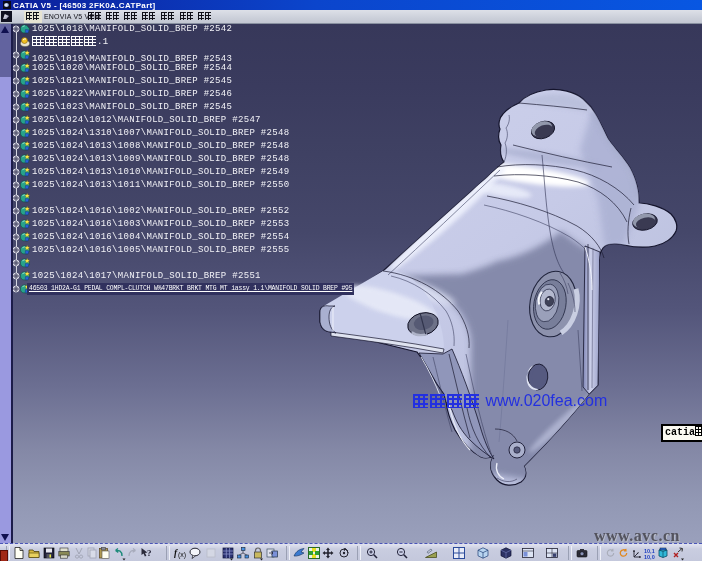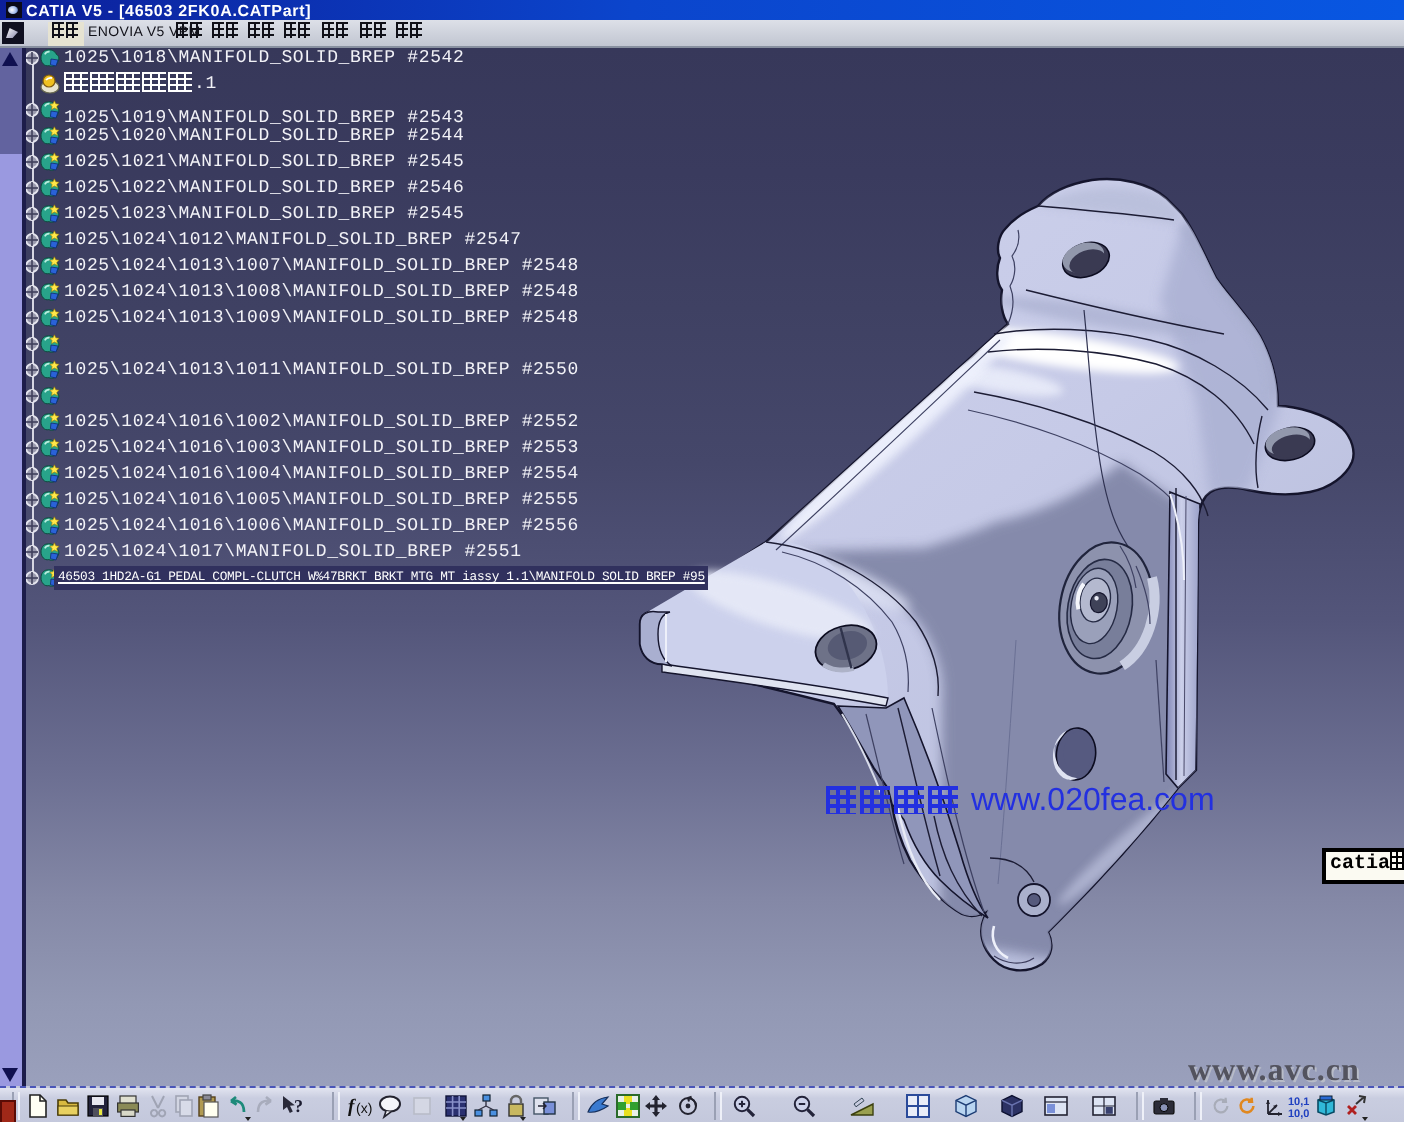--- a/index.html
+++ b/index.html
@@ -353,29 +353,29 @@
       </g>
 </svg>
 <div class="trow" style="top:23px">1025\1018\MANIFOLD_SOLID_BREP #2542</div>
     <div class="trow" style="top:36px"><span class="hz"></span><span class="hz"></span><span class="hz"></span><span class="hz"></span><span class="hz"></span>.1</div>
     <div class="trow" style="top:53px">1025\1019\MANIFOLD_SOLID_BREP #2543</div>
     <div class="trow" style="top:62px">1025\1020\MANIFOLD_SOLID_BREP #2544</div>
     <div class="trow" style="top:75px">1025\1021\MANIFOLD_SOLID_BREP #2545</div>
     <div class="trow" style="top:88px">1025\1022\MANIFOLD_SOLID_BREP #2546</div>
     <div class="trow" style="top:101px">1025\1023\MANIFOLD_SOLID_BREP #2545</div>
     <div class="trow" style="top:114px">1025\1024\1012\MANIFOLD_SOLID_BREP #2547</div>
-    <div class="trow" style="top:127px">1025\1024\1013\1007\MANIFOLD_SOLID_BREP #2548</div>
+    <div class="trow" style="top:127px">1025\1024\1310\1007\MANIFOLD_SOLID_BREP #2548</div>
     <div class="trow" style="top:140px">1025\1024\1013\1008\MANIFOLD_SOLID_BREP #2548</div>
     <div class="trow" style="top:153px">1025\1024\1013\1009\MANIFOLD_SOLID_BREP #2548</div>
+    <div class="trow" style="top:166px">1025\1024\1013\1010\MANIFOLD_SOLID_BREP #2549</div>
     <div class="trow" style="top:179px">1025\1024\1013\1011\MANIFOLD_SOLID_BREP #2550</div>
     <div class="trow" style="top:205px">1025\1024\1016\1002\MANIFOLD_SOLID_BREP #2552</div>
     <div class="trow" style="top:218px">1025\1024\1016\1003\MANIFOLD_SOLID_BREP #2553</div>
     <div class="trow" style="top:231px">1025\1024\1016\1004\MANIFOLD_SOLID_BREP #2554</div>
     <div class="trow" style="top:244px">1025\1024\1016\1005\MANIFOLD_SOLID_BREP #2555</div>
-    <div class="trow" style="top:257px">1025\1024\1016\1006\MANIFOLD_SOLID_BREP #2556</div>
     <div class="trow" style="top:270px">1025\1024\1017\MANIFOLD_SOLID_BREP #2551</div>
 <div id="selrow">46503 1HD2A-G1 PEDAL COMPL-CLUTCH W%47BRKT BRKT MTG MT iassy 1.1\MANIFOLD SOLID BREP #95</div>
 </div>
 <div id="watermark"><span class="hz"></span><span class="hz"></span><span class="hz"></span><span class="hz"></span> www.020fea.com</div>
 <div id="avc">www.avc.cn</div>
 <div id="tooltip">catia<span class="hz"></span></div>
 <div id="titlebar">
     <div class="ticon"></div>
     <div class="ttext">CATIA V5 - [46503 2FK0A.CATPart]</div>
   </div>

